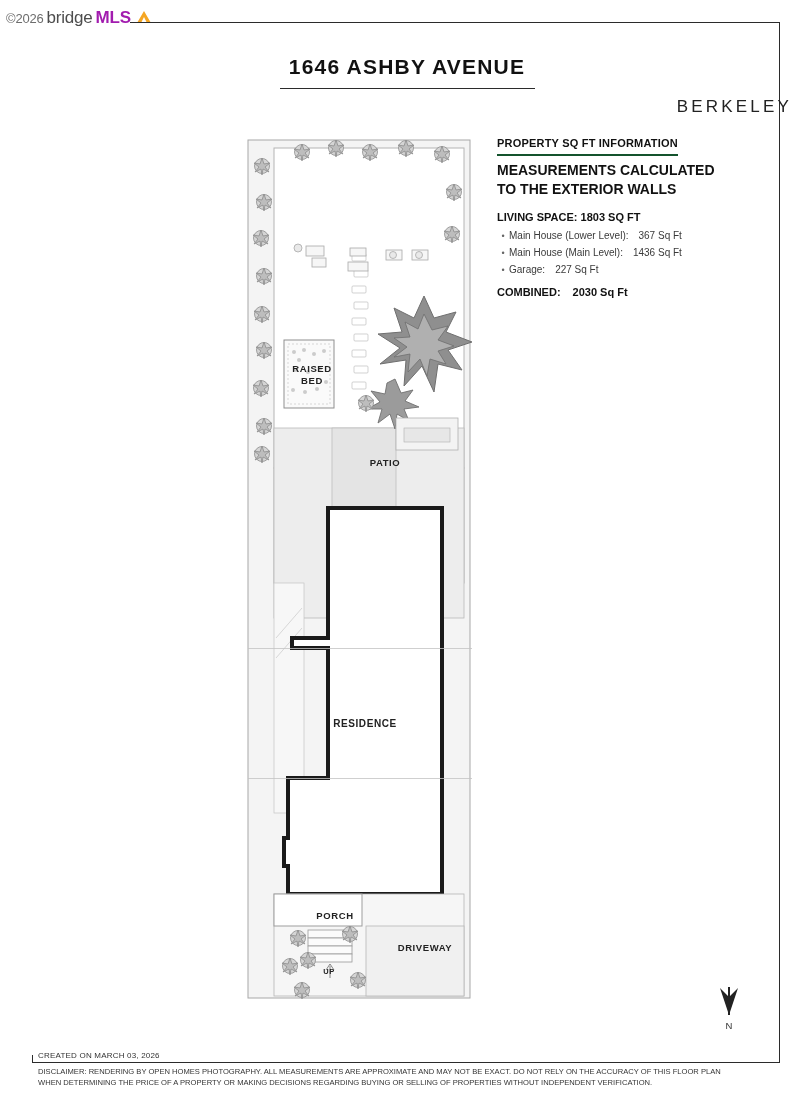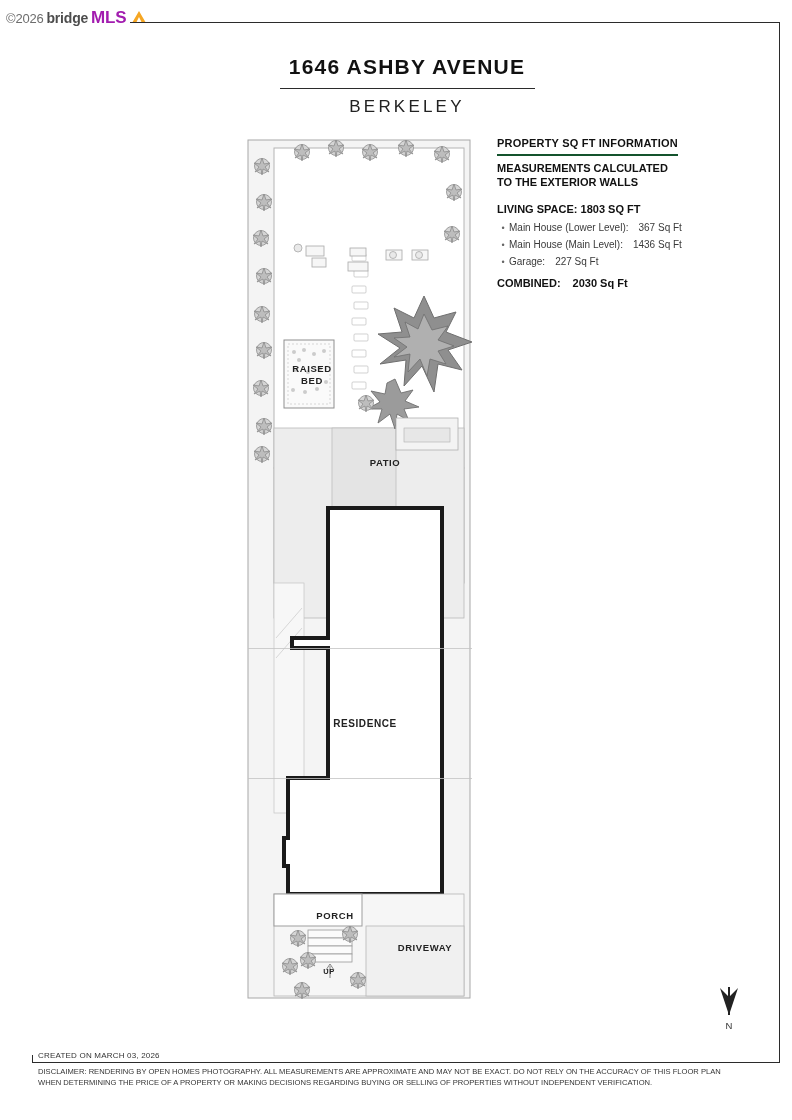--- a/index.html
+++ b/index.html
@@ -31,22 +31,22 @@
     font-size: 14px;
     letter-spacing: -0.2px;
   }
   .watermark .wm-c {
     color: #6d6d6d;
     font-size: 13px;
     font-weight: 400;
   }
   .watermark .wm-bridge {
     color: #4d4d4d;
-    font-size: 14px;
-    font-weight: 700;
+    font-size: 17px;
+    font-weight: 400;
   }
   .watermark .wm-mls {
     color: #a21caf;
     font-size: 17px;
     font-weight: 700;
   }
   .wm-logo {
     width: 16px;
     height: 16px;
     margin-left: 2px;
@@ -108,20 +108,21 @@
     height: 1px;
     background: #2b2b2b;
     margin: 9px auto 0 auto;
   }
   .title-sub {
     margin-top: 8px;
     font-size: 17px;
     font-weight: 400;
     letter-spacing: 3.2px;
     color: #222;
+    text-align: right;
   }
 
   
   .info {
     position: absolute;
     left: 497px;
     top: 136px;
     width: 250px;
     font-size: 10.5px;
     line-height: 1.42;
@@ -131,21 +132,21 @@
     font-weight: 700;
     font-size: 11px;
     letter-spacing: 0.2px;
     padding-bottom: 2px;
     border-bottom: 2px solid #14532d;
     display: inline-block;
   }
   .info-note {
     margin-top: 5px;
     font-weight: 700;
-    font-size: 11px;
+    font-size: 14px;
     line-height: 1.35;
   }
   .info-head {
     margin-top: 12px;
     font-weight: 700;
     font-size: 11px;
   }
   .info-row {
     display: flex;
     align-items: baseline;

